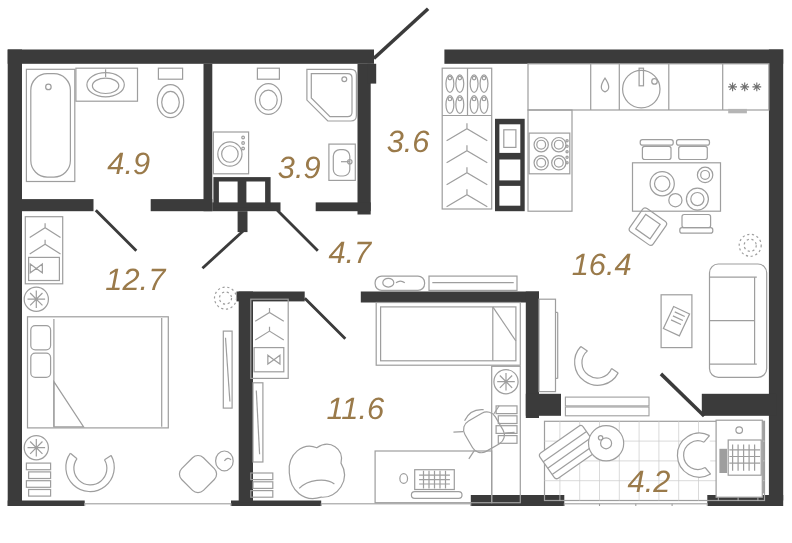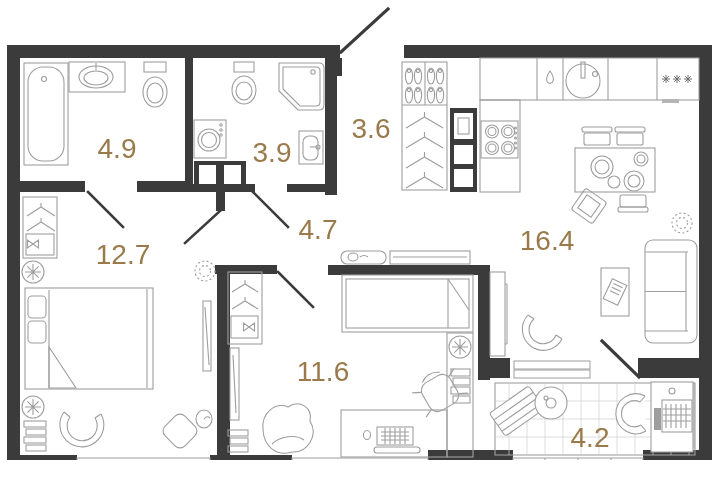--- a/index.html
+++ b/index.html
@@ -1,17 +1,17 @@
 <!DOCTYPE html>
 <html><head>
 <meta charset="utf-8">
 <style>
   html,body{margin:0;padding:0;background:#ffffff;}
   #stage{position:relative;width:720px;height:460px;background:#ffffff;overflow:hidden;
-         font-family:"Liberation Sans", sans-serif;}
+         font-family:"Liberation Sans", sans-serif;font-style:italic;}
   svg{position:absolute;left:0;top:0;}
   .room-label{font-family:"Liberation Sans", sans-serif;font-size:28px;fill:#9a7a4a;}
   .furn{stroke:#9e9e9e;stroke-width:1.1;fill:none;}
   .furnw{stroke:#9e9e9e;stroke-width:1.1;fill:#ffffff;}
   .wall{fill:#3b3b3b;}
   .doorline{stroke:#3b3b3b;stroke-width:2.6;stroke-linecap:square;}
   .doorline.main{stroke-width:3.2;}
   .winline{stroke:#9e9e9e;stroke-width:1;fill:#ffffff;}
   .tile{stroke:#cfcfcf;stroke-width:0.7;fill:none;}
 </style>

